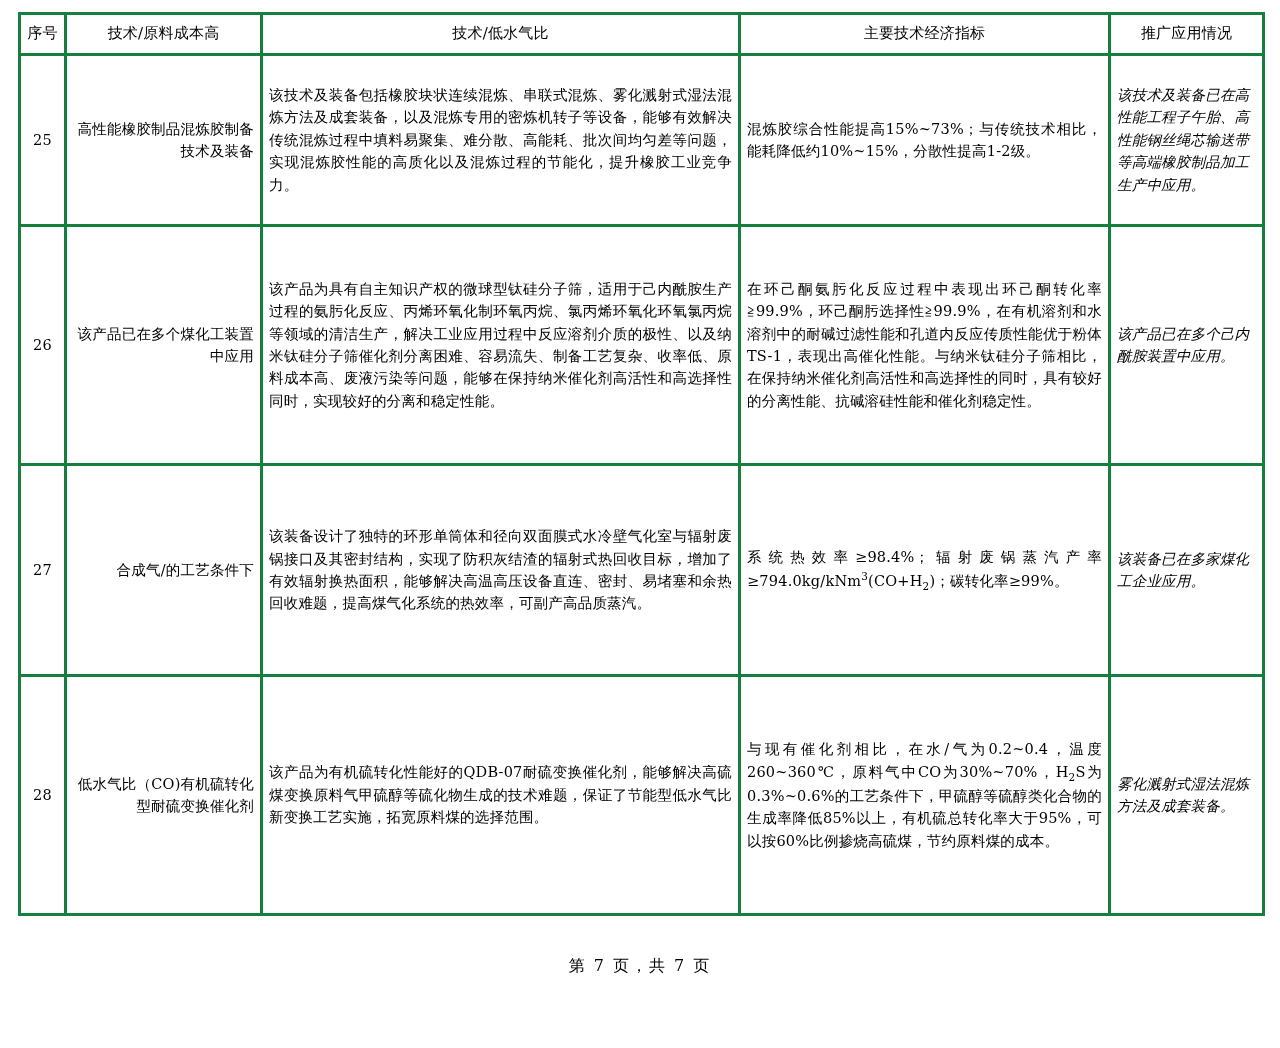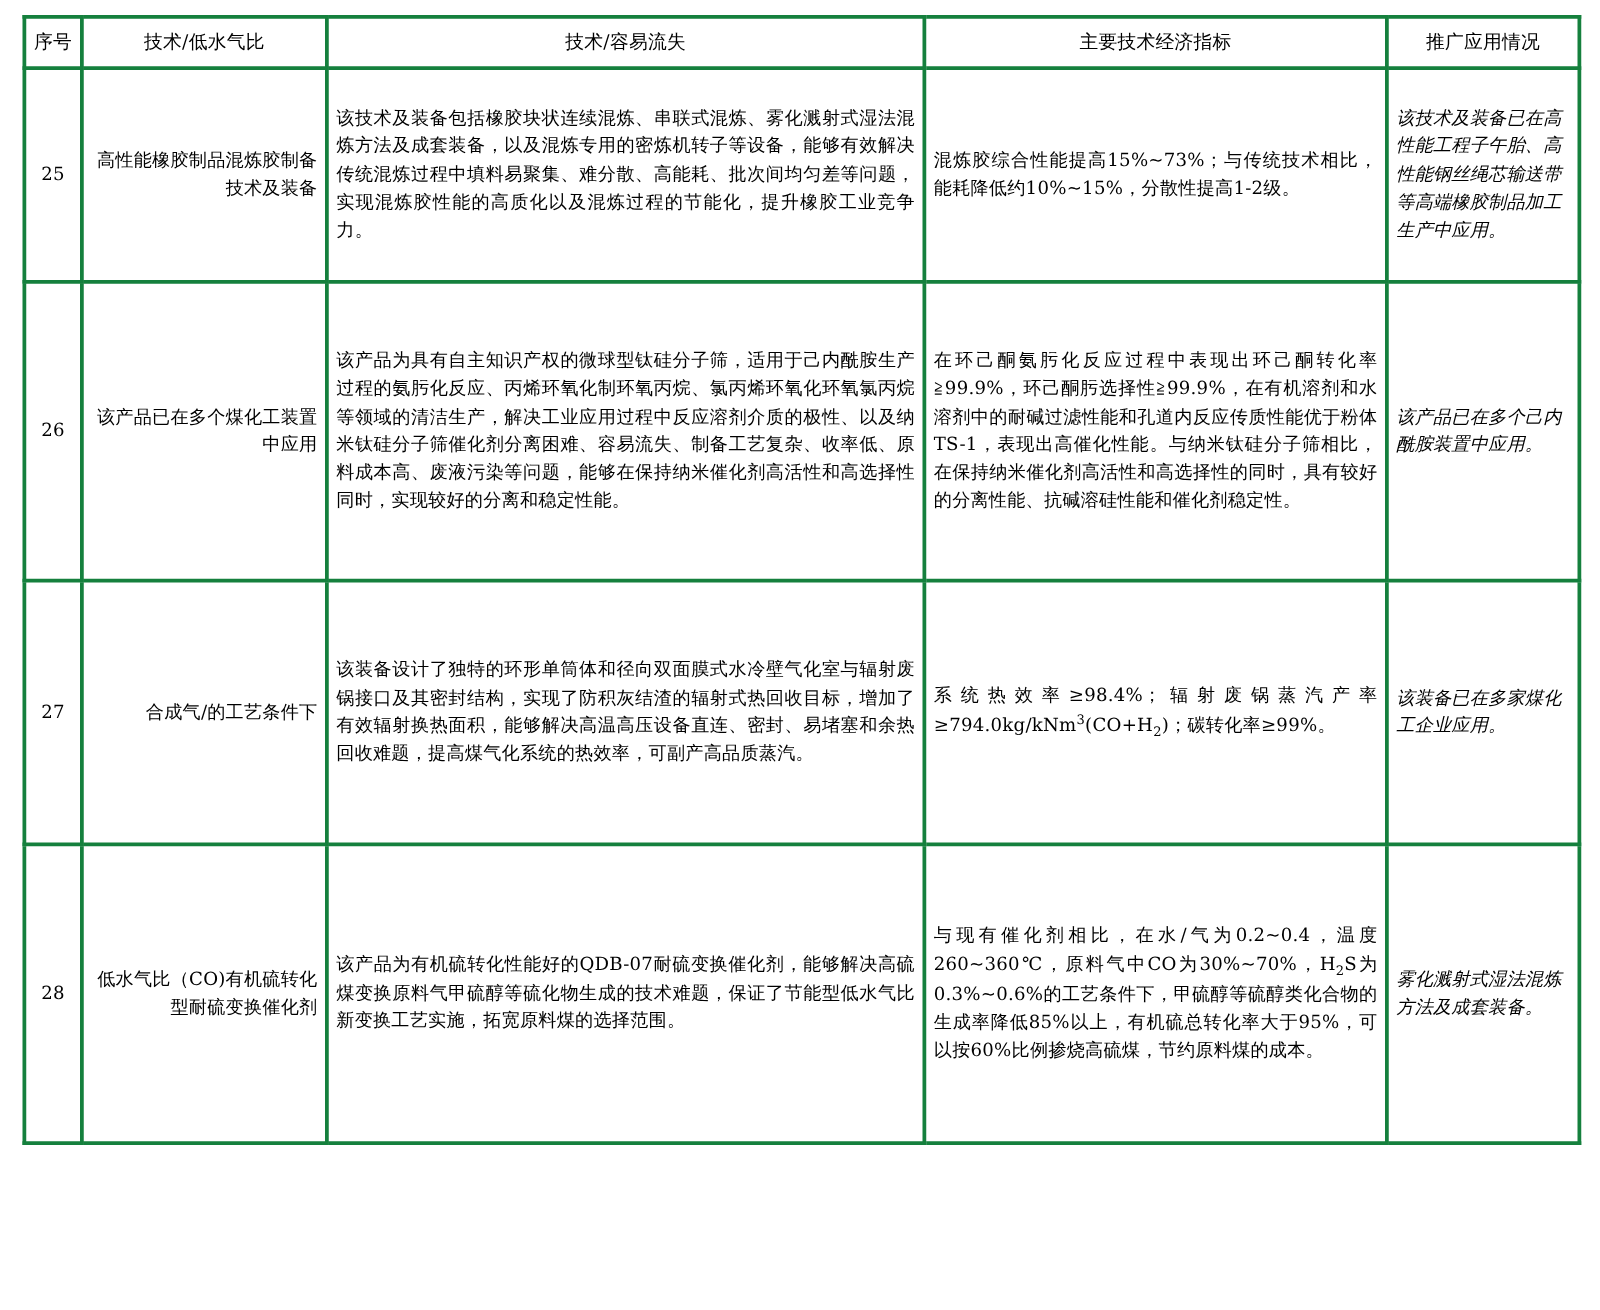--- a/index.html
+++ b/index.html
@@ -99,22 +99,22 @@
     <colgroup>
       <col class="c-seq">
       <col class="c-name">
       <col class="c-desc">
       <col class="c-index">
       <col class="c-apply">
     </colgroup>
     <thead>
       <tr>
         <th>序号</th>
+        <th>技术/原料成本高</th>
         <th>技术/低水气比</th>
-        <th>技术/容易流失</th>
         <th>主要技术经济指标</th>
         <th>推广应用情况</th>
       </tr>
     </thead>
     <tbody>
       <tr class="row-25">
         <td class="seq">25</td>
         <td class="name">高性能橡胶制品混炼胶制备技术及装备</td>
         <td class="desc">该技术及装备包括橡胶块状连续混炼、串联式混炼、雾化溅射式湿法混炼方法及成套装备，以及混炼专用的密炼机转子等设备，能够有效解决传统混炼过程中填料易聚集、难分散、高能耗、批次间均匀差等问题，实现混炼胶性能的高质化以及混炼过程的节能化，提升橡胶工业竞争力。</td>
         <td class="index">混炼胶综合性能提高15%~73%；与传统技术相比，能耗降低约10%~15%，分散性提高1-2级。</td>
@@ -137,14 +137,15 @@
       <tr class="row-28">
         <td class="seq">28</td>
         <td class="name">低水气比（CO)有机硫转化型耐硫变换催化剂</td>
         <td class="desc">该产品为有机硫转化性能好的QDB-07耐硫变换催化剂，能够解决高硫煤变换原料气甲硫醇等硫化物生成的技术难题，保证了节能型低水气比新变换工艺实施，拓宽原料煤的选择范围。</td>
         <td class="index">与现有催化剂相比，在水/气为0.2~0.4，温度260~360℃，原料气中CO为30%~70%，H<sub>2</sub>S为0.3%~0.6%的工艺条件下，甲硫醇等硫醇类化合物的生成率降低85%以上，有机硫总转化率大于95%，可以按60%比例掺烧高硫煤，节约原料煤的成本。</td>
         <td class="apply">雾化溅射式湿法混炼方法及成套装备。</td>
       </tr>
     </tbody>
   </table>
 
+  <div class="footer">第 7 页，共 7 页</div>
 
 </div>
 
 </body></html>

